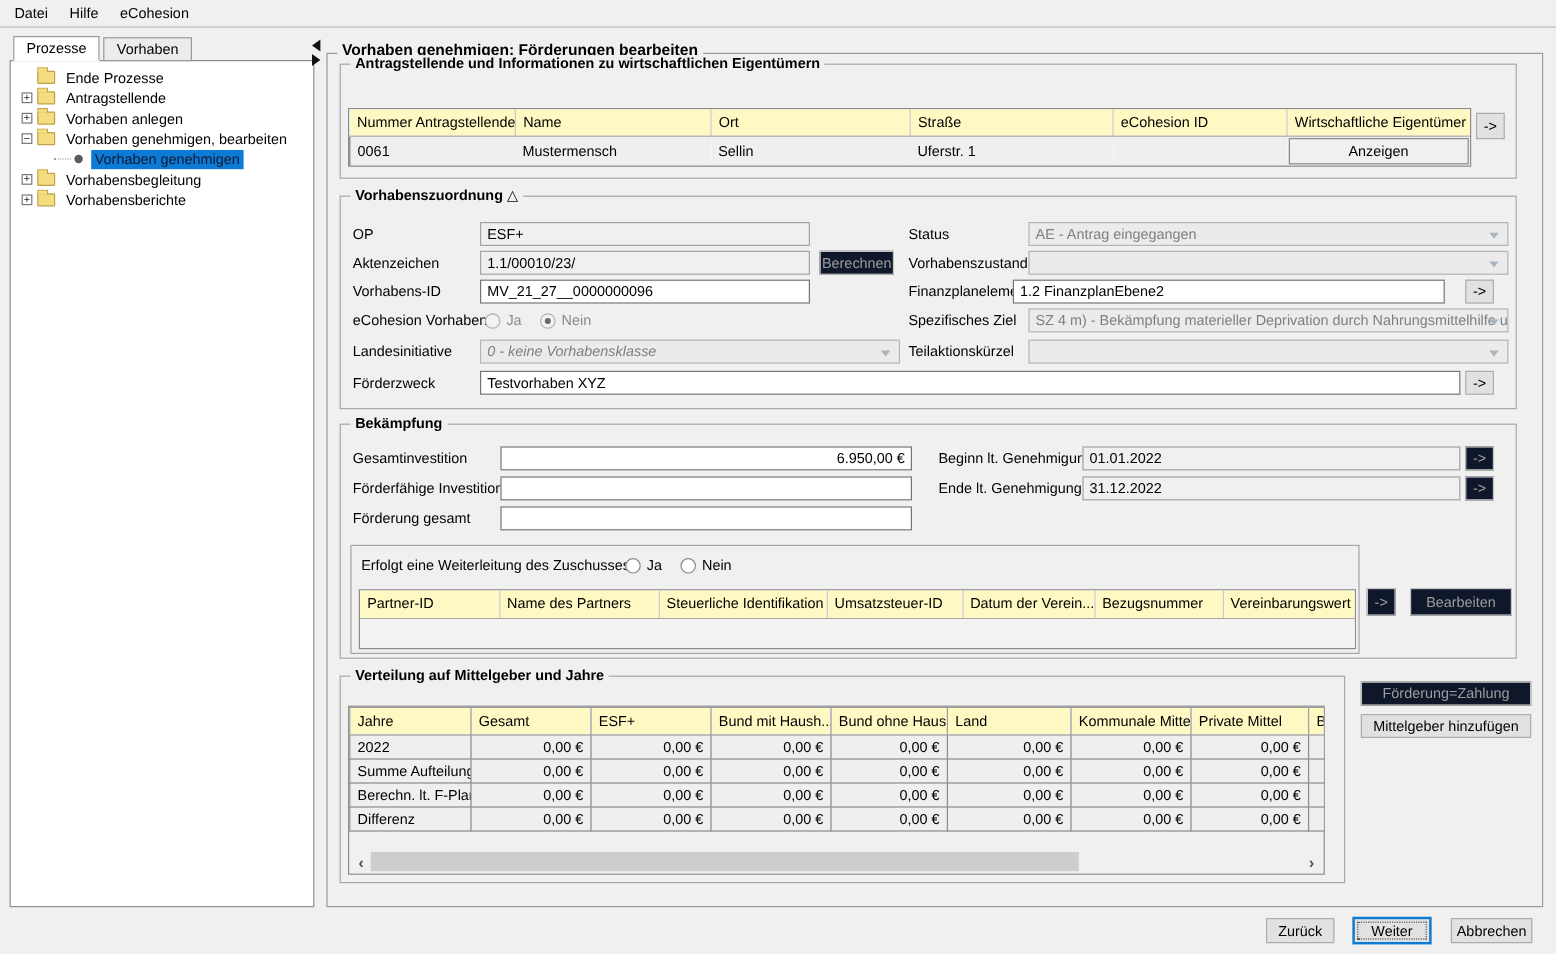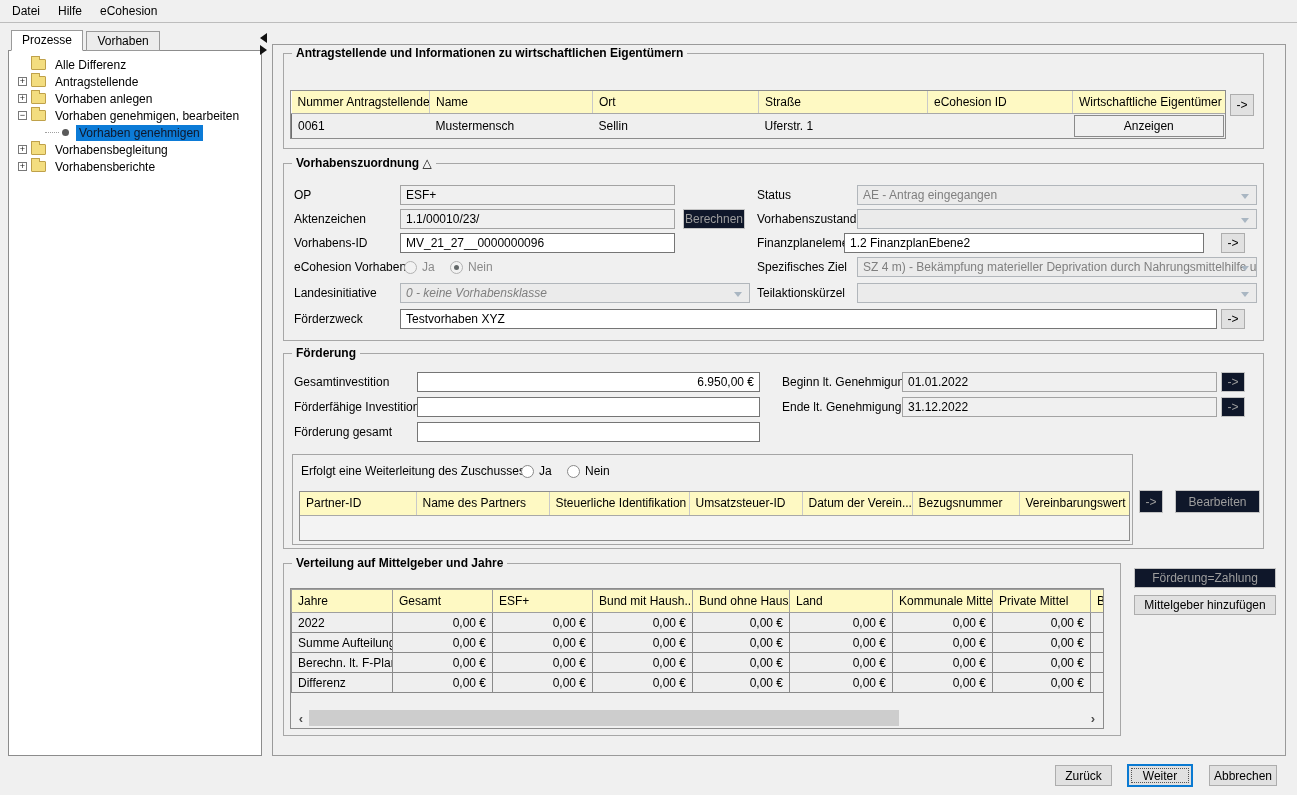--- a/index.html
+++ b/index.html
@@ -100,21 +100,21 @@
 
 <div class="left-panel">
   <div class="tabs">
     <span class="tab active">Prozesse</span>
     <span class="tab">Vorhaben</span>
   </div>
   <div class="tree-box">
     <div class="tree-row">
       <span class="tree-spacer" style="width:22px"></span>
       <span class="folder-icon"></span>
-      <span class="tree-label">Alle Differenz</span>
+      <span class="tree-label">Ende Prozesse</span>
     </div>
     <div class="tree-row">
       <span class="expander">+</span>
       <span class="folder-icon"></span>
       <span class="tree-label">Antragstellende</span>
     </div>
     <div class="tree-row">
       <span class="expander">+</span>
       <span class="folder-icon"></span>
       <span class="tree-label">Vorhaben anlegen</span>
@@ -142,20 +142,21 @@
     </div>
   </div>
 </div>
 
 <div class="splitter">
   <div class="tri-left"></div>
   <div class="tri-right"></div>
 </div>
 
 <div class="groupbox main-box">
+  <span class="gb-title main-title">Vorhaben genehmigen: Förderungen bearbeiten</span>
 
   <div class="groupbox" style="left:10px; top:8px; width:981px; height:96px;">
     <span class="gb-title">Antragstellende und Informationen zu wirtschaftlichen Eigentümern</span>
     <div class="tviewport" style="left:6px; top:36px; width:936px; height:49px;">
       <table class="app-table" style="width:934px;">
         <colgroup>
             <col style="width:138px">
             <col style="width:163px">
             <col style="width:166px">
             <col style="width:169px">
@@ -255,21 +256,21 @@
     </div>
 
     <span class="lbl" style="left:473px; top:119px;">Teilaktionskürzel</span>
     <div class="dropdown" style="left:573px; top:119px; width:400px;">
       <span></span>
       <span class="dd-chevron"></span>
     </div>
   </div>
 
   <div class="groupbox" style="left:10px; top:308px; width:981px; height:196px;">
-    <span class="gb-title">Förderung</span>
+    <span class="gb-title">Bekämpfung</span>
 
     <span class="lbl" style="left:10px; top:18px;">Gesamtinvestition</span>
     <div class="field" style="left:133px; top:18px; width:343px;">
         <span class="val-right">6.950,00 €</span>
       </div>
 
     <span class="lbl" style="left:10px; top:43px;">Förderfähige Investition</span>
     <div class="field" style="left:133px; top:43px; width:343px;">
         <span></span>
       </div>

